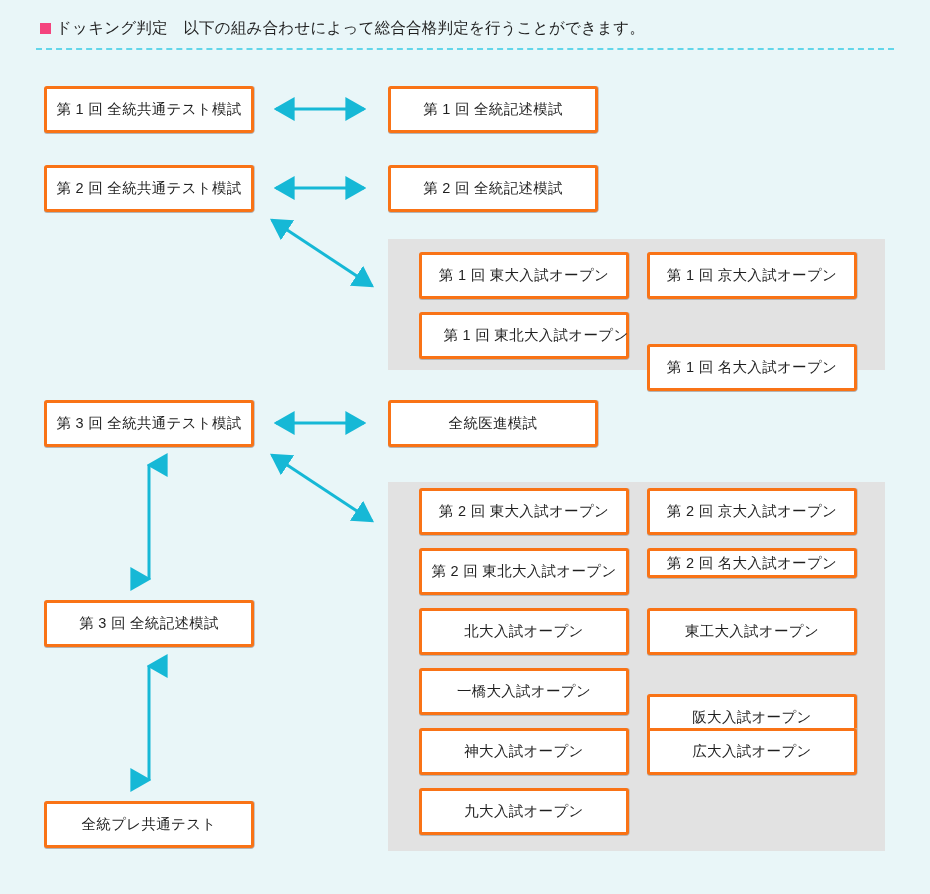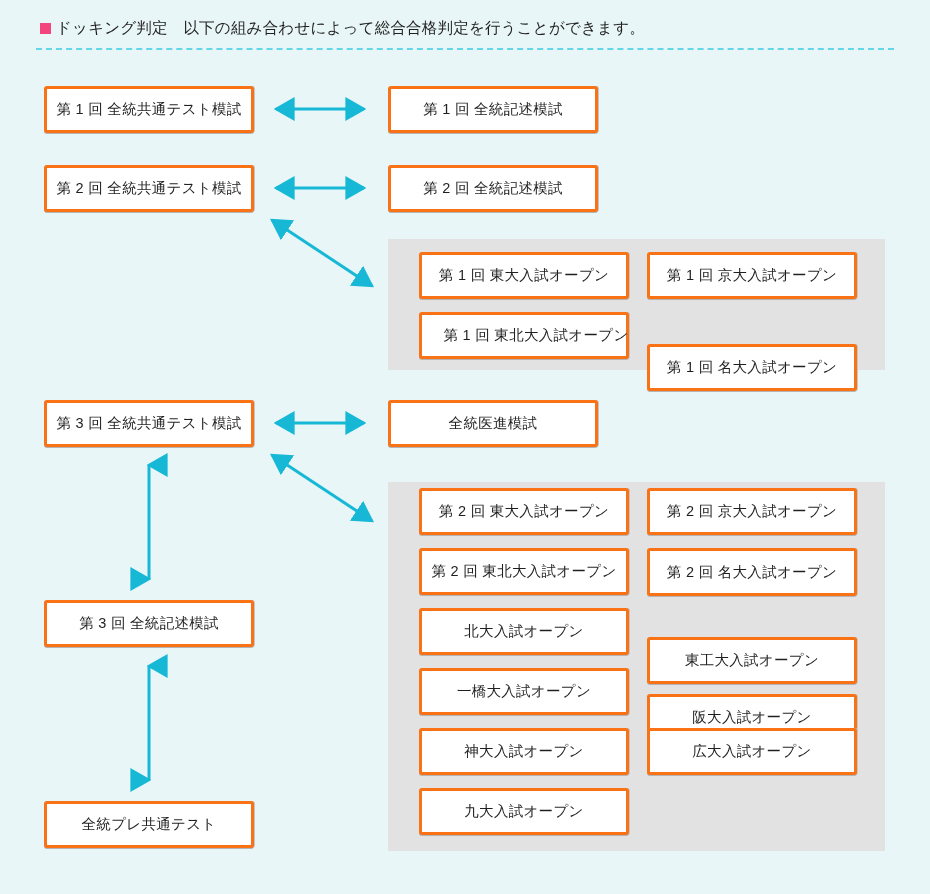--- a/index.html
+++ b/index.html
@@ -187,28 +187,28 @@
   <div class="box" style="left:419px; top:488px; width:210px; height:47px;">
     <span>第 2 回 東大入試オープン</span>
   </div>
   <div class="box" style="left:647px; top:488px; width:210px; height:47px;">
     <span>第 2 回 京大入試オープン</span>
   </div>
 
   <div class="box" style="left:419px; top:548px; width:210px; height:47px;">
     <span>第 2 回 東北大入試オープン</span>
   </div>
-  <div class="box" style="left:647px; top:548px; width:210px; height:48px;">
+  <div class="box" style="left:647px; top:548px; width:210px; height:30px;">
     <span>第 2 回 名大入試オープン</span>
   </div>
 
   <div class="box" style="left:419px; top:608px; width:210px; height:47px;align-items:center;">
     <span>北大入試オープン</span>
   </div>
-  <div class="box" style="left:647px; top:608px; width:210px; height:47px;margin-top:29px;">
+  <div class="box" style="left:647px; top:608px; width:210px; height:47px;">
     <span>東工大入試オープン</span>
   </div>
 
   <div class="box" style="left:419px; top:668px; width:210px; height:47px;">
     <span>一橋大入試オープン</span>
   </div>
   <div class="box" style="left:647px; top:668px; width:210px; height:47px;margin-top:26px;">
     <span>阪大入試オープン</span>
   </div>
 

